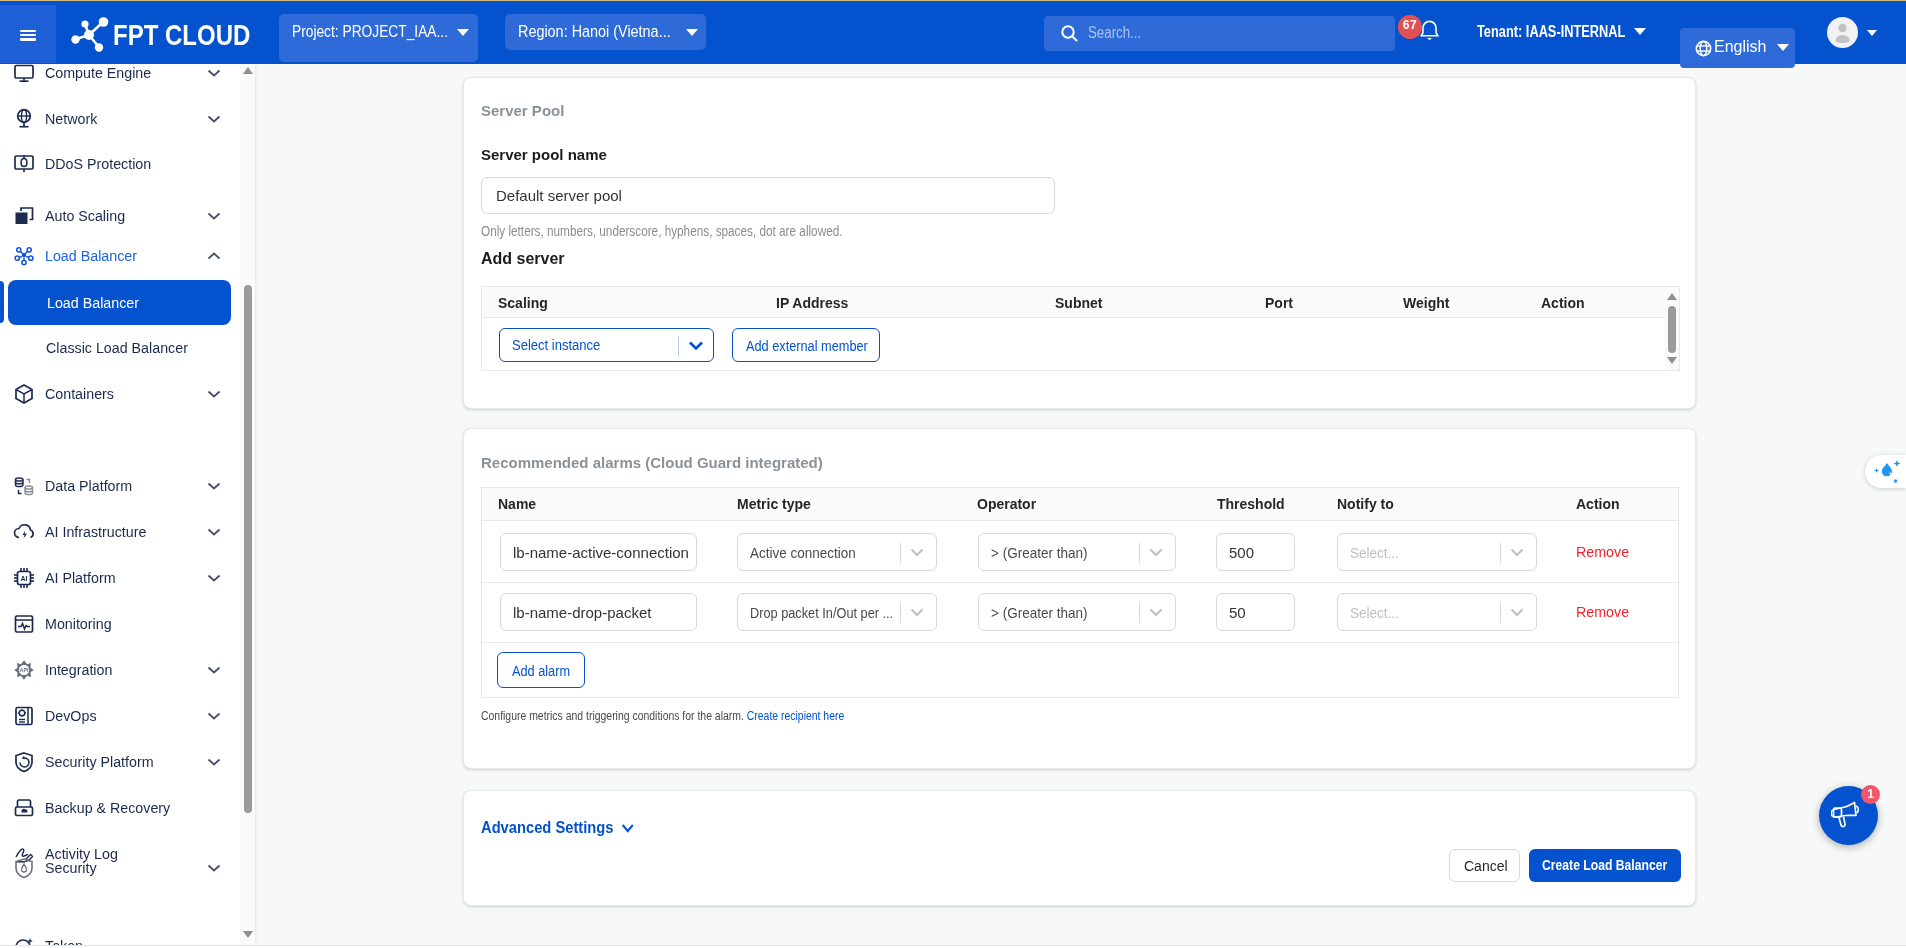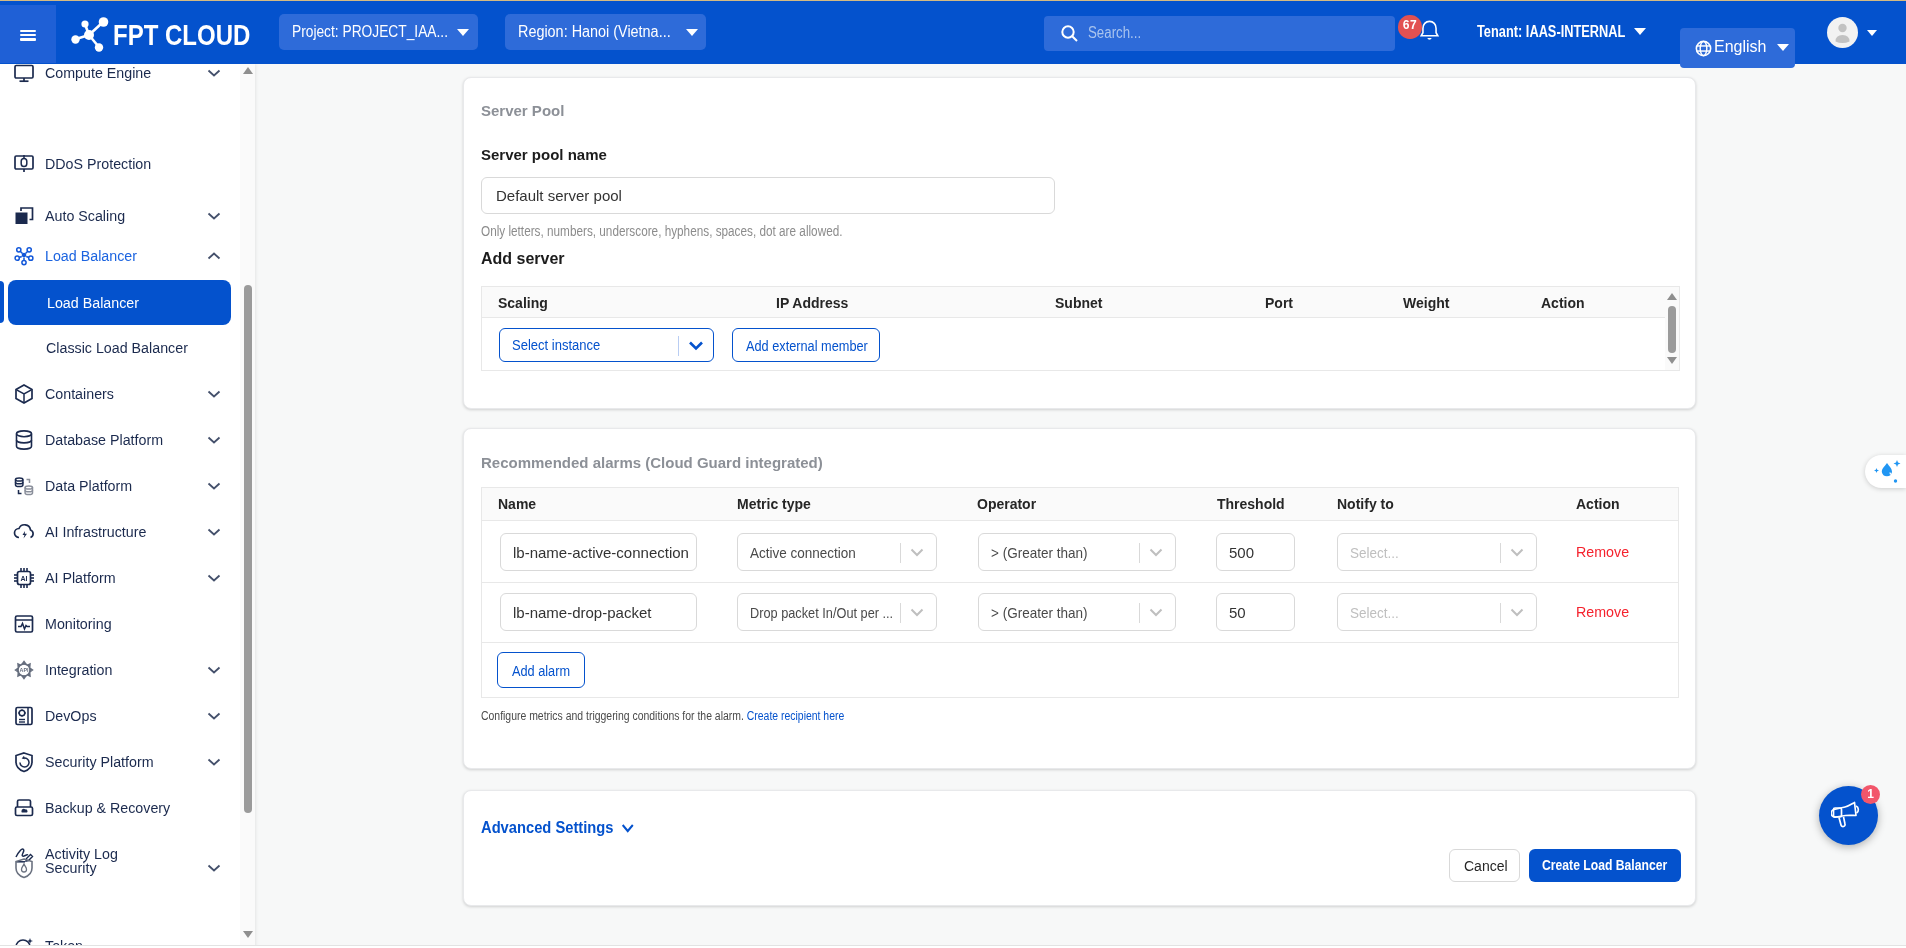--- a/index.html
+++ b/index.html
@@ -44,21 +44,21 @@
     <line x1="19" y1="22" x2="28" y2="33"></line>
   </g>
   <circle cx="19" cy="22" r="5" fill="#fff"></circle>
   <circle cx="15" cy="11" r="3.6" fill="#fff"></circle>
   <circle cx="33.5" cy="9" r="4.8" fill="#fff"></circle>
   <circle cx="5.5" cy="26.5" r="4.2" fill="#fff"></circle>
   <circle cx="29" cy="34.5" r="4.2" fill="#fff"></circle>
 </svg>
 <div class="abs" style="left:113px;top:18px;z-index:55;color:#fff;font-size:30px;font-weight:bold;transform:scaleX(0.8);transform-origin:left top;white-space:nowrap;">FPT CLOUD</div>
 
-<div class="hbtn" style="left:279px;top:14px;width:199px;height:36px;">
+<div class="hbtn" style="left:279px;top:14px;width:199px;height:48px;">
   <span class="abs" style="left:13px;top:9px;font-size:16px;transform:scaleX(0.86);transform-origin:left top;white-space:nowrap;">Project: PROJECT_IAA...</span>
   <div class="caret" style="left:178px;top:15px;"></div>
 </div>
 <div class="hbtn" style="left:505px;top:14px;width:201px;height:36px;">
   <span class="abs" style="left:13px;top:9px;font-size:16px;transform:scaleX(0.9);transform-origin:left top;white-space:nowrap;">Region: Hanoi (Vietna...</span>
   <div class="caret" style="left:181px;top:15px;"></div>
 </div>
 
 <div class="hbtn" style="left:1044px;top:16px;width:351px;height:35px;border-radius:4px;">
   <svg class="abs" style="left:16px;top:8px;" width="19" height="19" viewBox="0 0 19 19">
@@ -99,20 +99,33 @@
     <svg class="micon" viewBox="0 0 22 22">
         <rect x="2" y="3.5" width="18" height="12.5" rx="1.2" fill="none" stroke="#1b2a4e" stroke-width="1.7"></rect>
         <line x1="11" y1="16" x2="11" y2="19" stroke="#1b2a4e" stroke-width="1.7"></line>
         <line x1="6.5" y1="19.2" x2="15.5" y2="19.2" stroke="#1b2a4e" stroke-width="1.7"></line>
       </svg>
     <span class="mtext">Compute Engine</span>
     <svg class="mchev" width="14" height="8" viewBox="0 0 14 8" style="margin-top:-4px;">
         <path d="M1.5 1.5 L7 6.5 L12.5 1.5" fill="none" stroke="#44506b" stroke-width="1.8"></path>
       </svg>
   </div>
+  <div class="mitem" style="top:31.5px;">
+    <svg class="micon" viewBox="0 0 22 22">
+        <circle cx="11" cy="8" r="6.3" fill="none" stroke="#1b2a4e" stroke-width="1.7"></circle>
+        <ellipse cx="11" cy="8" rx="2.6" ry="6.3" fill="none" stroke="#1b2a4e" stroke-width="1.4"></ellipse>
+        <line x1="4.7" y1="8" x2="17.3" y2="8" stroke="#1b2a4e" stroke-width="1.4"></line>
+        <line x1="11" y1="14.3" x2="11" y2="18.5" stroke="#1b2a4e" stroke-width="1.7"></line>
+        <line x1="6.5" y1="18.7" x2="15.5" y2="18.7" stroke="#1b2a4e" stroke-width="1.7"></line>
+      </svg>
+    <span class="mtext">Network</span>
+    <svg class="mchev" width="14" height="8" viewBox="0 0 14 8" style="margin-top:-4px;">
+        <path d="M1.5 1.5 L7 6.5 L12.5 1.5" fill="none" stroke="#44506b" stroke-width="1.8"></path>
+      </svg>
+  </div>
   <div class="mitem" style="top:77px;">
     <svg class="micon" viewBox="0 0 22 22">
         <rect x="2" y="3" width="18" height="13" rx="1.2" fill="none" stroke="#1b2a4e" stroke-width="1.7"></rect>
         <rect x="8.2" y="5.5" width="5.6" height="8" rx="2.8" fill="none" stroke="#1b2a4e" stroke-width="1.5"></rect>
         <line x1="11" y1="2" x2="11" y2="6" stroke="#1b2a4e" stroke-width="1.5"></line>
         <line x1="11" y1="16" x2="11" y2="19" stroke="#1b2a4e" stroke-width="1.7"></line>
       </svg>
     <span class="mtext">DDoS Protection</span>
   </div>
   <div class="mitem" style="top:129px;">
@@ -152,31 +165,20 @@
   </div>
   <div class="mitem" style="top:261px;">
     <span class="mtext" style="left:46px;">Classic Load Balancer</span>
   </div>
   <div class="mitem" style="top:307px;">
     <svg class="micon" viewBox="0 0 22 22">
         <path d="M11 2 L19 6.5 L19 15.5 L11 20 L3 15.5 L3 6.5 Z" fill="none" stroke="#1b2a4e" stroke-width="1.7"></path>
         <path d="M3.6 6.8 L11 11 L18.4 6.8 M11 11 L11 19.4" fill="none" stroke="#1b2a4e" stroke-width="1.5"></path>
       </svg>
     <span class="mtext">Containers</span>
-    <svg class="mchev" width="14" height="8" viewBox="0 0 14 8" style="margin-top:-4px;">
-        <path d="M1.5 1.5 L7 6.5 L12.5 1.5" fill="none" stroke="#44506b" stroke-width="1.8"></path>
-      </svg>
-  </div>
-  <div class="mitem" style="top:353px;">
-    <svg class="micon" viewBox="0 0 22 22">
-        <ellipse cx="11" cy="4.8" rx="7.5" ry="2.9" fill="none" stroke="#1b2a4e" stroke-width="1.6"></ellipse>
-        <path d="M3.5 4.8 L3.5 17.2 A7.5 2.9 0 0 0 18.5 17.2 L18.5 4.8" fill="none" stroke="#1b2a4e" stroke-width="1.6"></path>
-        <path d="M3.5 11 A7.5 2.9 0 0 0 18.5 11" fill="none" stroke="#1b2a4e" stroke-width="1.6"></path>
-      </svg>
-    <span class="mtext">Database Platform</span>
     <svg class="mchev" width="14" height="8" viewBox="0 0 14 8" style="margin-top:-4px;">
         <path d="M1.5 1.5 L7 6.5 L12.5 1.5" fill="none" stroke="#44506b" stroke-width="1.8"></path>
       </svg>
   </div>
   <div class="mitem" style="top:399px;">
     <svg class="micon" viewBox="0 0 22 22">
         <g stroke="#1b2a4e" stroke-width="1.5" fill="none">
           <ellipse cx="6.2" cy="4.5" rx="3.7" ry="1.6"></ellipse>
           <path d="M2.5 4.5 L2.5 10 A3.7 1.6 0 0 0 9.9 10 L9.9 4.5"></path>
           <path d="M2.5 7.2 A3.7 1.6 0 0 0 9.9 7.2"></path>

